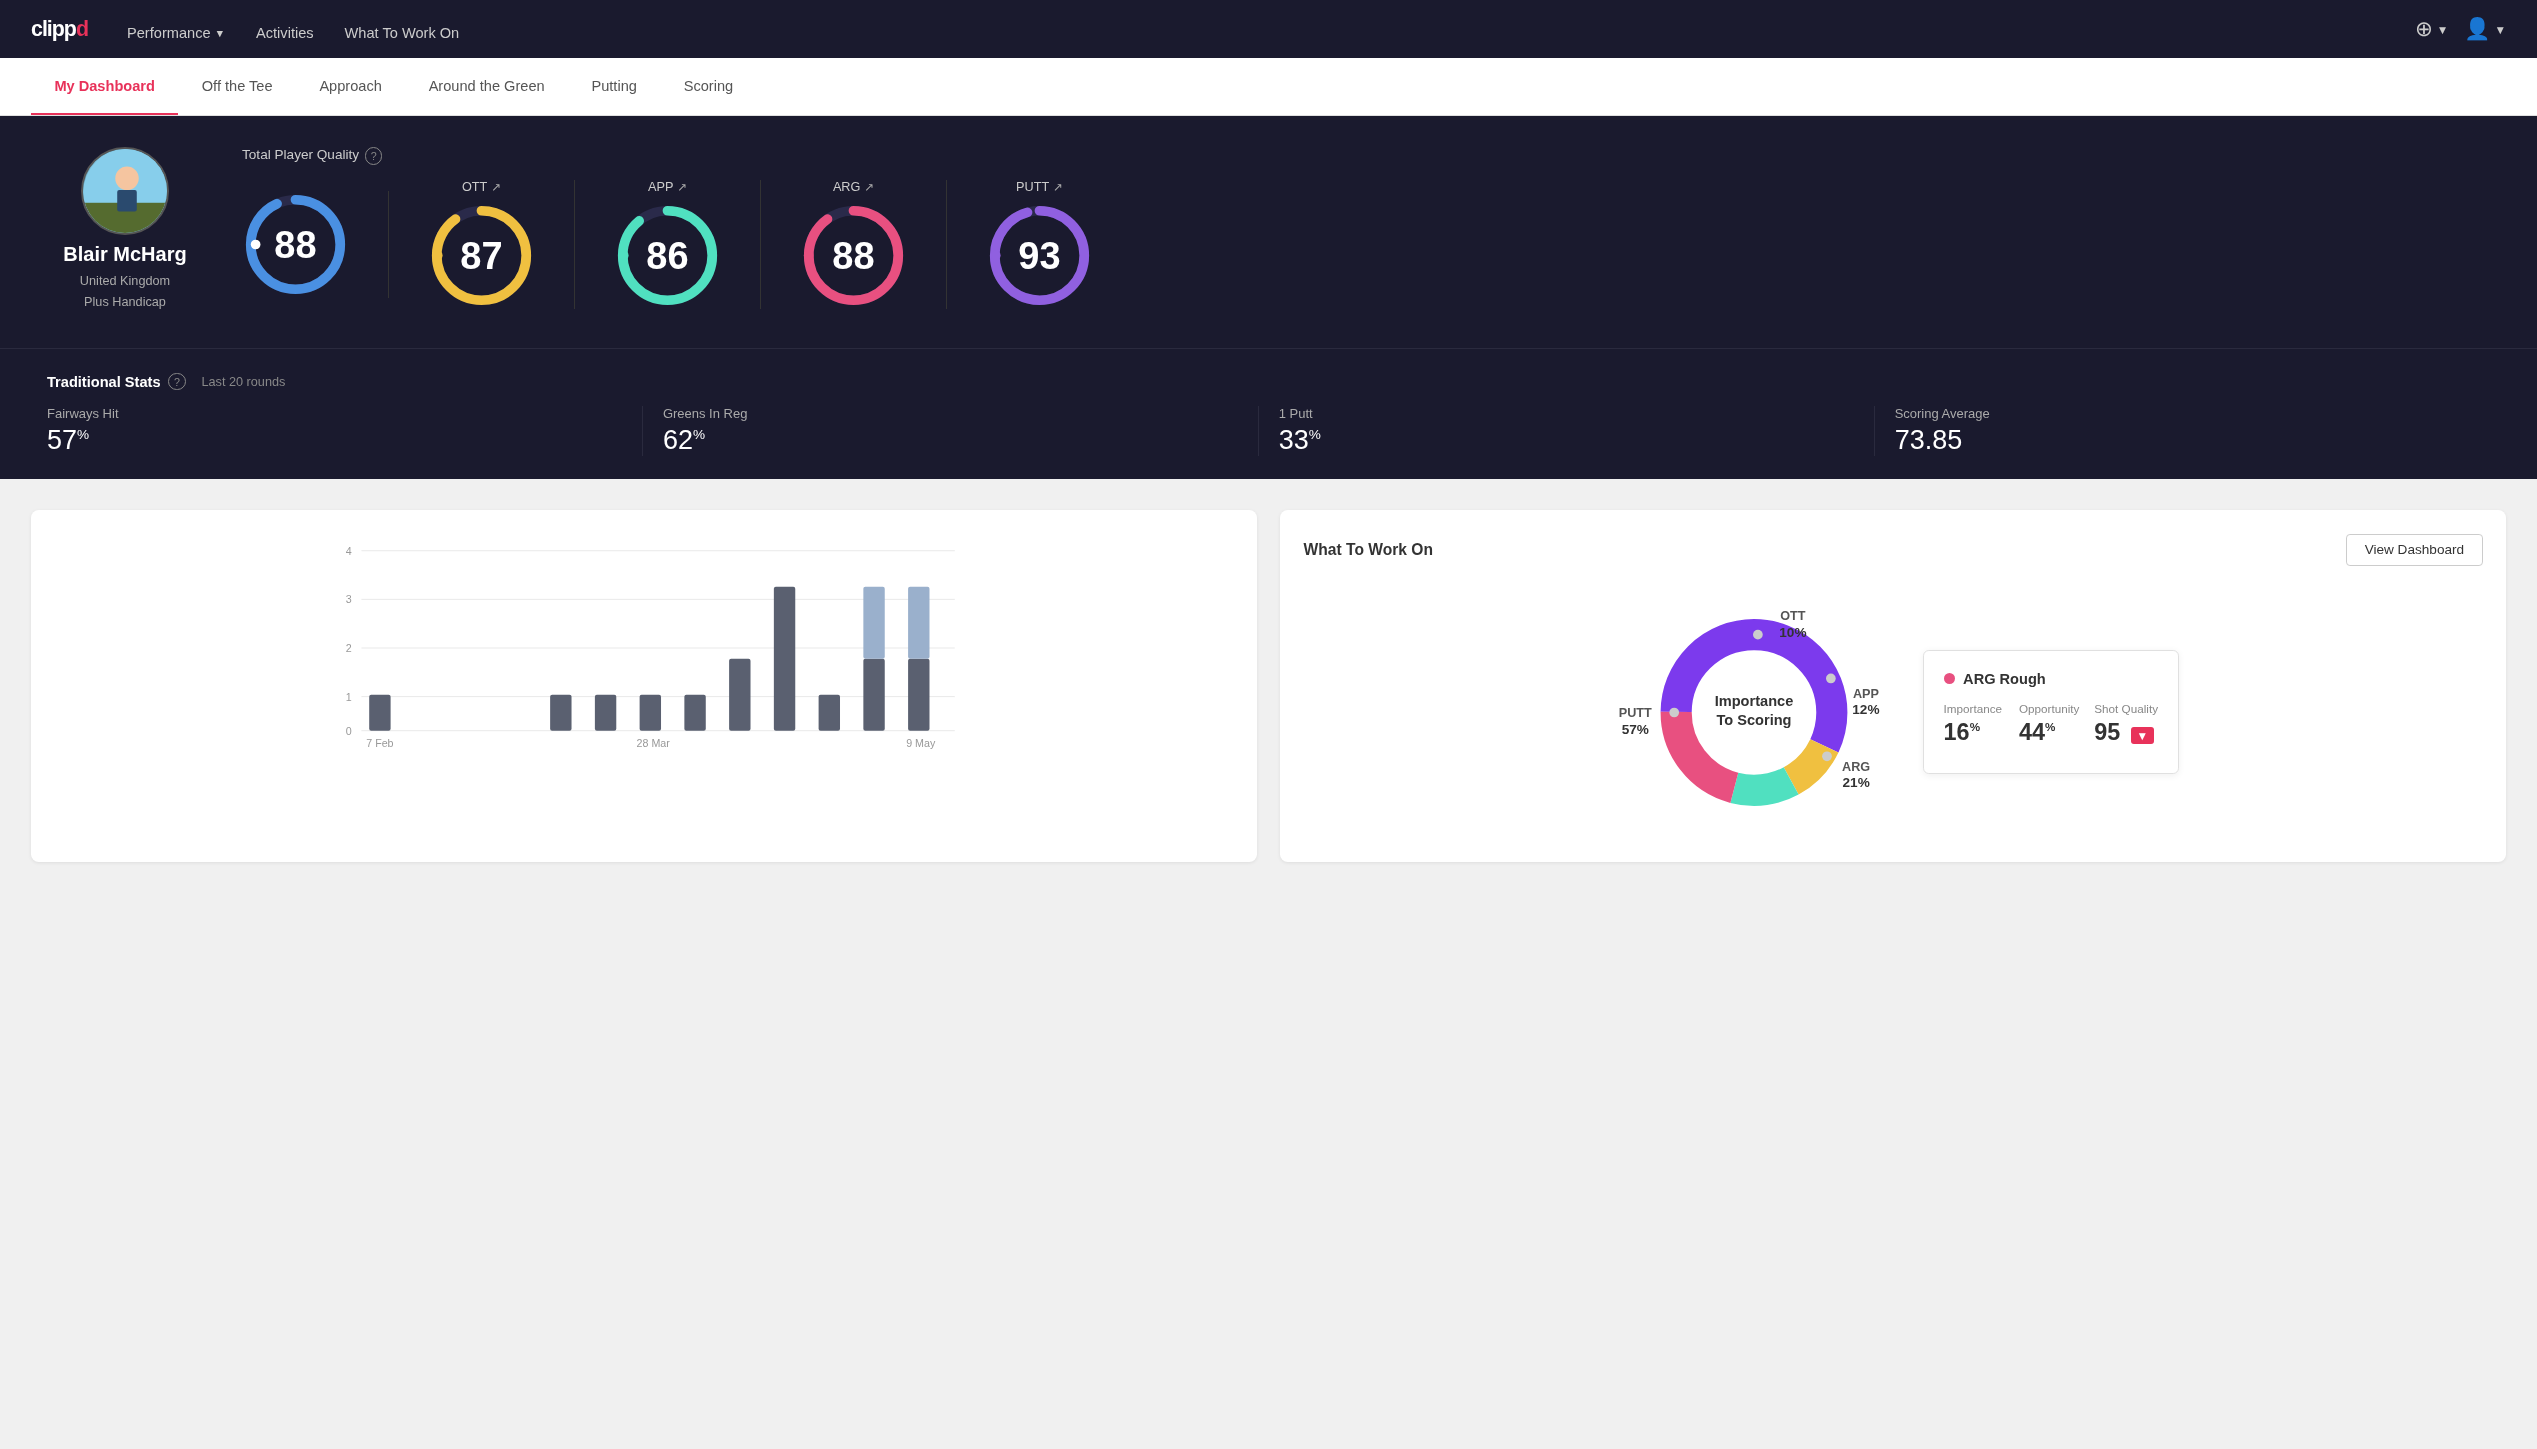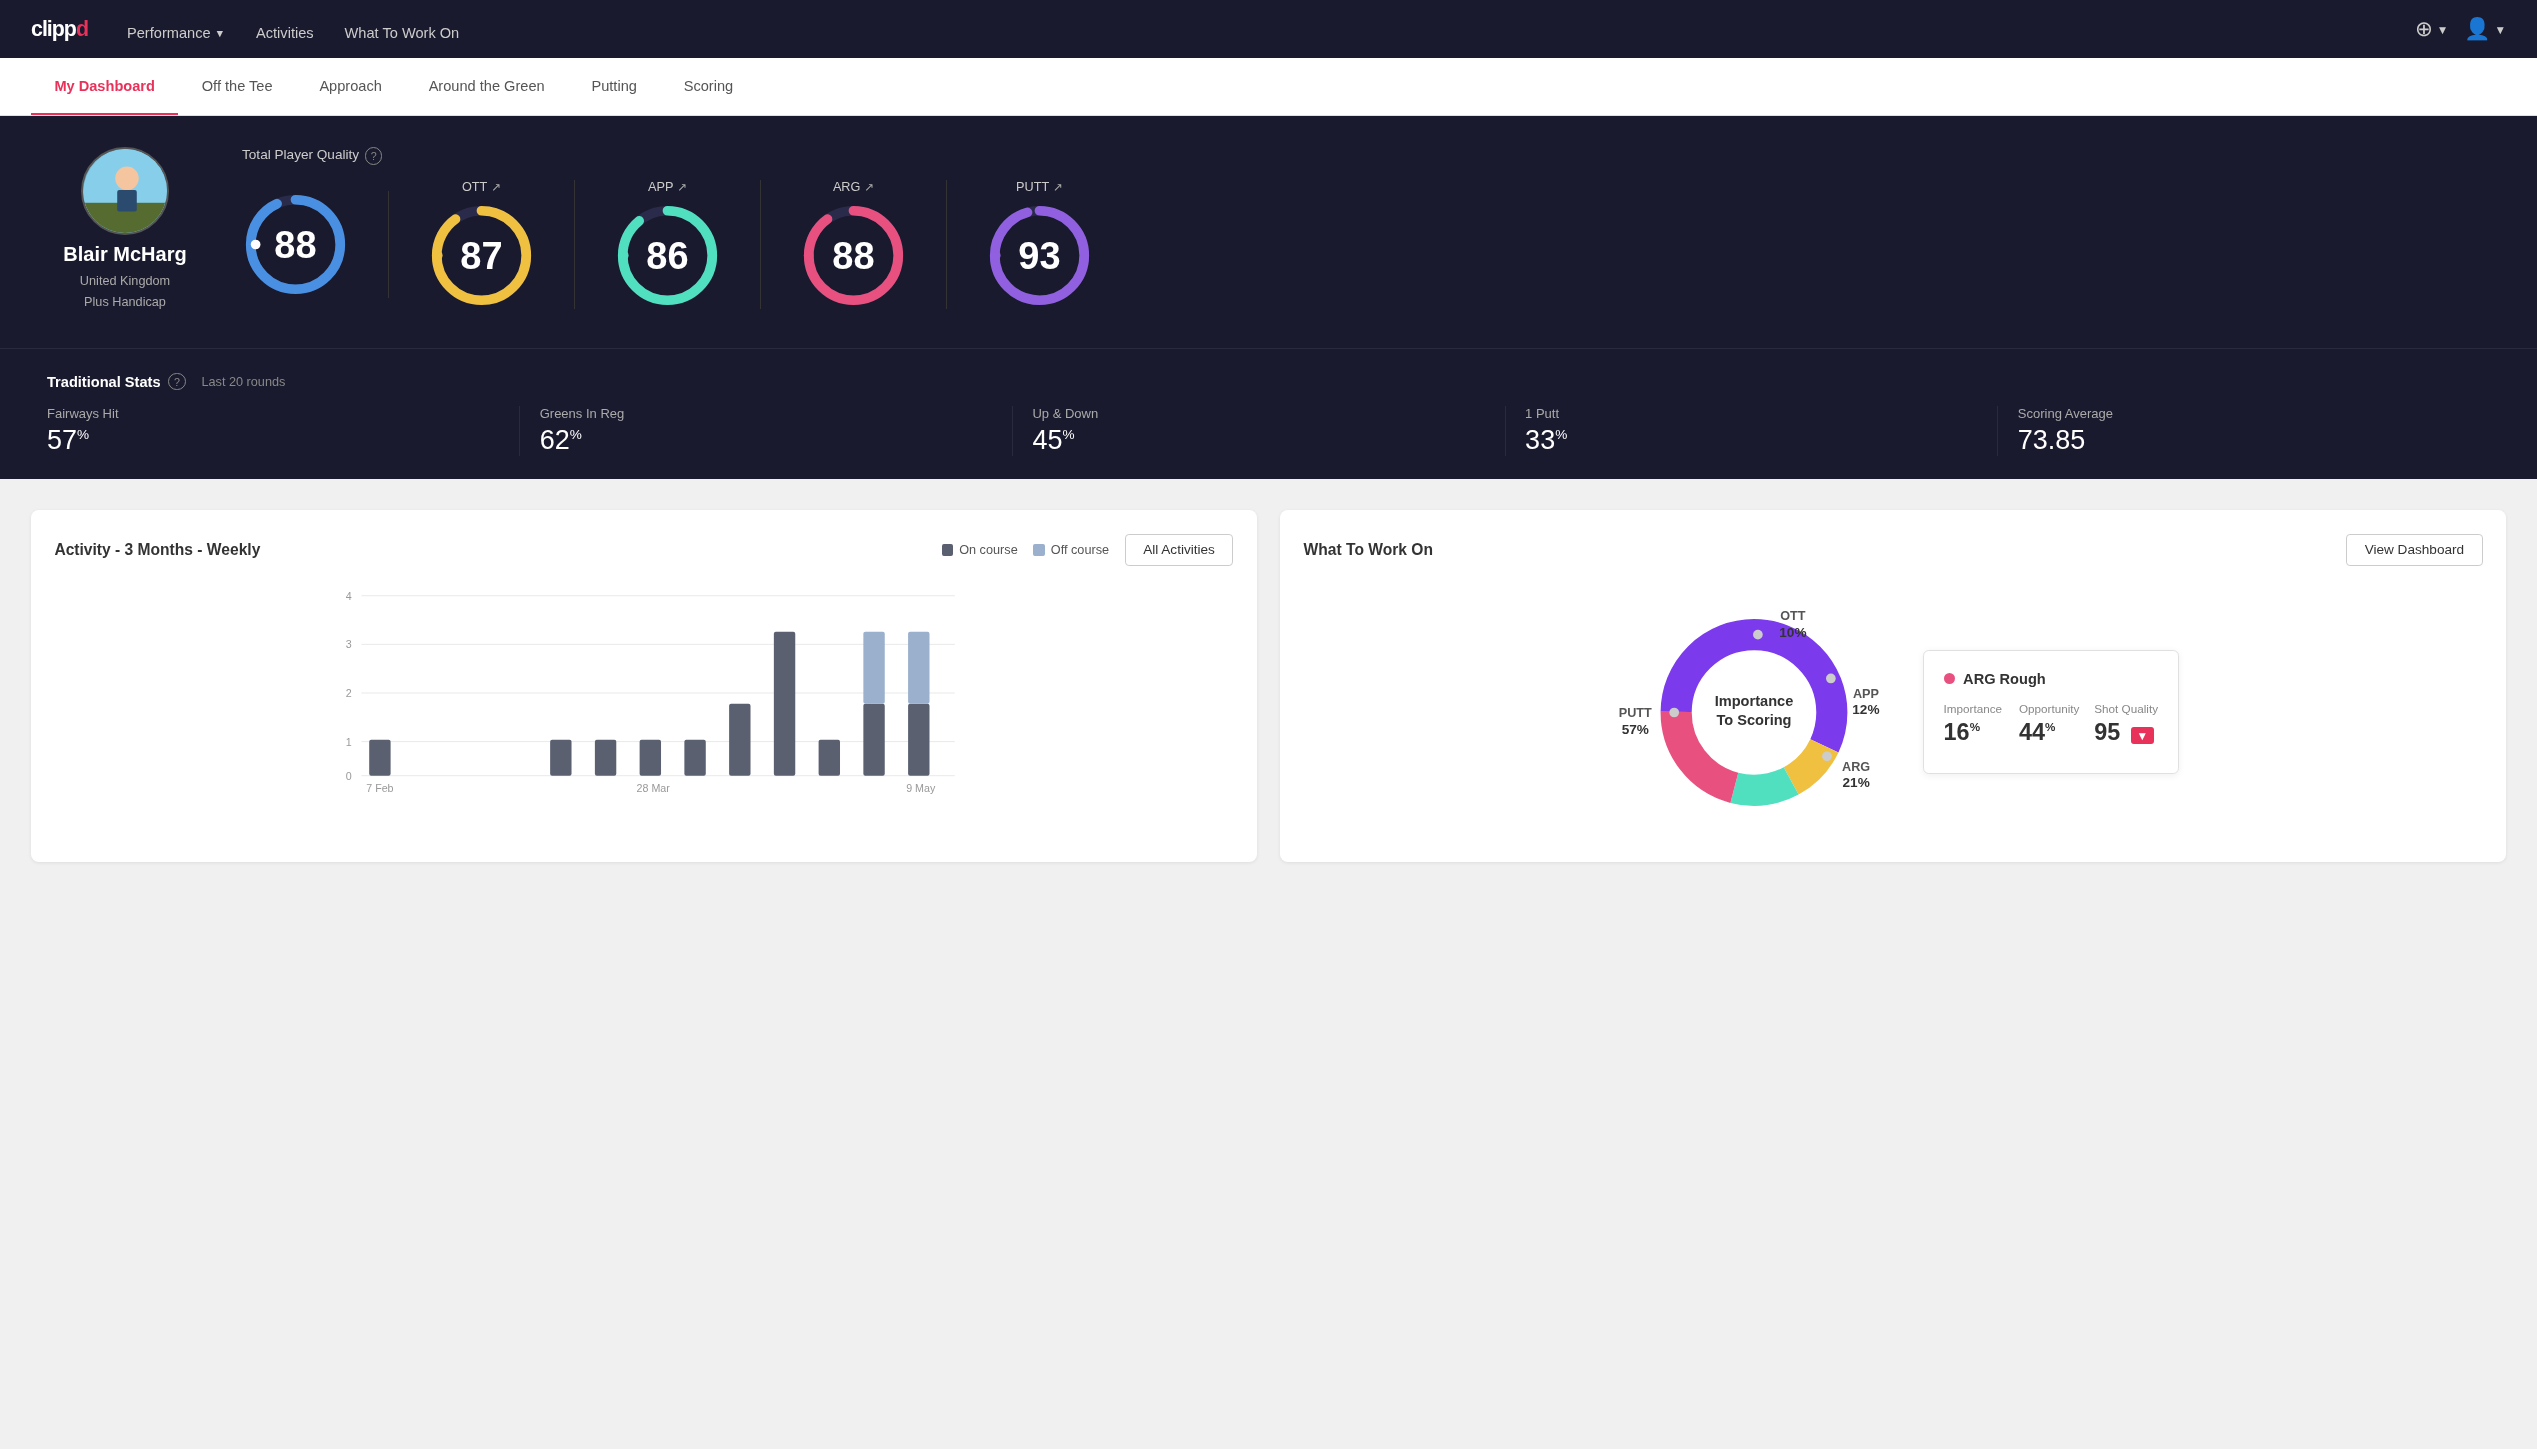--- a/index.html
+++ b/index.html
@@ -539,51 +539,33 @@
   <div class="stats-grid">
     <div class="stat-item">
       <span class="stat-name">Fairways Hit</span>
       <span class="stat-value"><span>57</span><sup>%</sup></span>
     </div>
     <div class="stat-item">
       <span class="stat-name">Greens In Reg</span>
       <span class="stat-value"><span>62</span><sup>%</sup></span>
     </div>
     <div class="stat-item">
-      <span class="stat-name">Up &amp; Down</span>
-      <span class="stat-value"><span>45</span><sup>%</sup></span>
-    </div>
-    <div class="stat-item">
       <span class="stat-name">1 Putt</span>
       <span class="stat-value"><span>33</span><sup>%</sup></span>
     </div>
     <div class="stat-item">
       <span class="stat-name">Scoring Average</span>
       <span class="stat-value"><span>73.85</span></span>
     </div>
   </div>
 </div>
 
 <div class="main-content">
 
   <div class="card activity-card">
-    <div class="card-header">
-      <span class="card-title">Activity - 3 Months - Weekly</span>
-      <div class="legend">
-        <div class="legend-item">
-          <div class="legend-dot" style="background:#5a6070;"></div>
-          <span>On course</span>
-        </div>
-        <div class="legend-item">
-          <div class="legend-dot" style="background:#9ab0cc;"></div>
-          <span>Off course</span>
-        </div>
-        <button class="btn-outline">All Activities</button>
-      </div>
-    </div>
     <div class="chart-area">
       <svg id="activity-svg" class="chart-svg" viewBox="0 0 660 220" preserveAspectRatio="xMidYMid meet">
 
         <line x1="40" y1="10" x2="650" y2="10" class="grid-line"></line>
         <line x1="40" y1="60" x2="650" y2="60" class="grid-line"></line>
         <line x1="40" y1="110" x2="650" y2="110" class="grid-line"></line>
         <line x1="40" y1="160" x2="650" y2="160" class="grid-line"></line>
         <line x1="40" y1="195" x2="650" y2="195" class="grid-line"></line>
 
         <text x="30" y="14" class="chart-axis-label" text-anchor="end">4</text>

